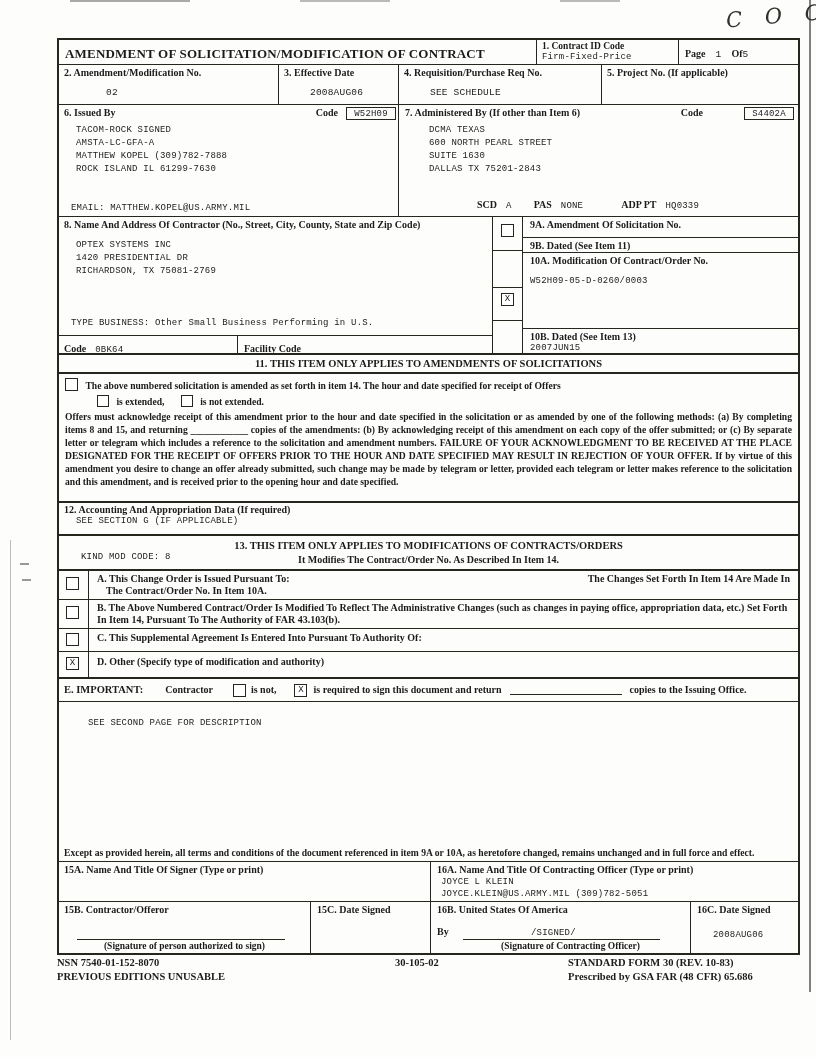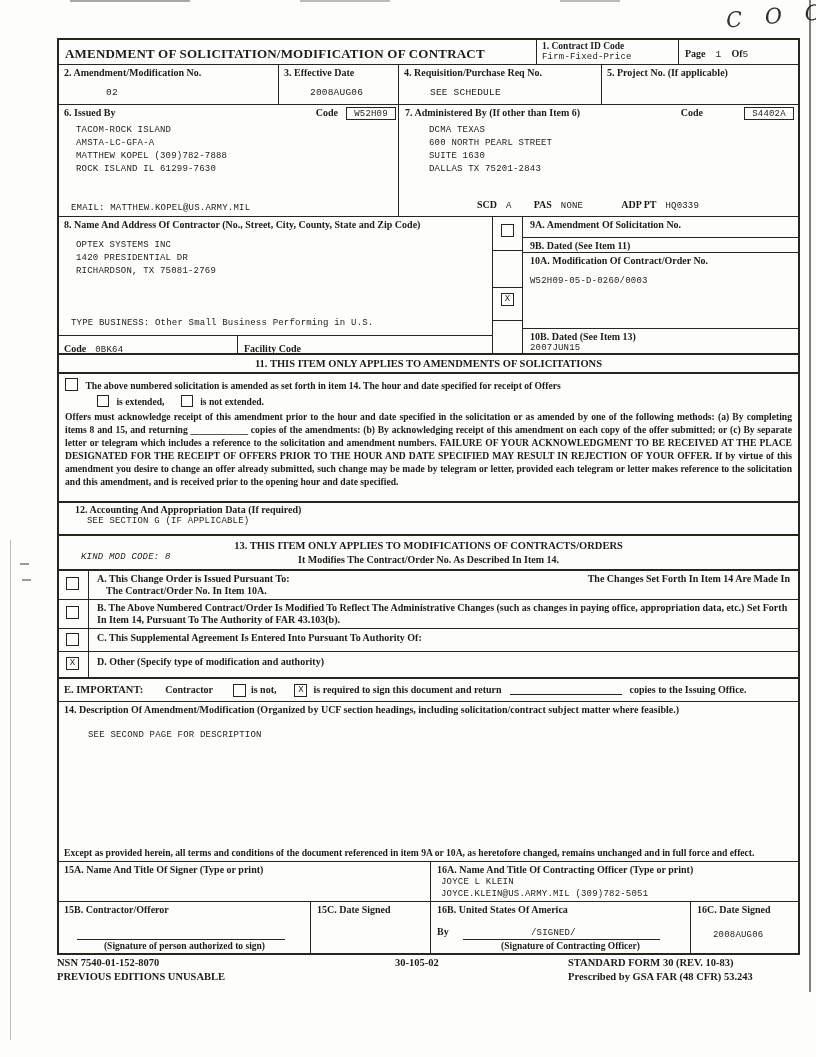--- a/index.html
+++ b/index.html
@@ -78,21 +78,21 @@
     </div>
 
     <div class="row" style="height:112px;">
       <div class="cell" style="width:339px;padding:2px 0 0 5px;">
         <div style="display:flex;align-items:flex-start;">
           <span class="lab" style="flex:1;">6. Issued By</span>
           <span class="lab" style="margin-right:8px;">Code</span>
           <span class="codebox mono8" style="margin-right:2px;">W52H09</span>
         </div>
         <div class="mono8" style="margin:4px 0 0 12px;line-height:13px;">
-          <div>TACOM-ROCK ISLAND</div>
+          <div>TACOM-ROCK SIGNED</div>
           <div>AMSTA-LC-GFA-A</div>
           <div>MATTHEW KOPEL (309)782-7888</div>
           <div>ROCK ISLAND IL  61299-7630</div>
         </div>
         <div class="mono8 abs" style="left:12px;bottom:3px;">EMAIL: MATTHEW.KOPEL@US.ARMY.MIL</div>
       </div>
       <div class="cell bl" style="flex:1;padding:2px 0 0 6px;">
         <div style="display:flex;align-items:flex-start;gap:31px;">
           <span class="lab" style="flex:1;">7. Administered By (If other than Item 6)</span>
           <span class="lab" style="margin-right:10px;">Code</span>
@@ -170,27 +170,27 @@
       </div>
       <div class="bold-p" style="margin:3px 0 2px 32px;">
         <span class="cb sm"></span>
         <span style="margin:0 14px 0 5px;">is extended,</span>
         <span class="cb sm"></span>
         <span style="margin-left:5px;">is not extended.</span>
       </div>
       <div class="bold-p" style="text-align:justify;padding-right:2px;">Offers must acknowledge receipt of this amendment prior to the hour and date specified in the solicitation or as amended by one of the following methods: (a) By completing items 8 and 15, and returning ____________ copies of the amendments: (b) By acknowledging receipt of this amendment on each copy of the offer submitted; or (c) By separate letter or telegram which includes a reference to the solicitation and amendment numbers.  FAILURE OF YOUR ACKNOWLEDGMENT TO BE RECEIVED AT THE PLACE DESIGNATED FOR THE RECEIPT OF OFFERS PRIOR TO THE HOUR AND DATE SPECIFIED MAY RESULT IN REJECTION OF YOUR OFFER.  If by virtue of this amendment you desire to change an offer already submitted, such change may be made by telegram or letter, provided each telegram or letter makes reference to the solicitation and this amendment, and is received prior to the opening hour and date specified.</div>
     </div>
 
-    <div class="row thick" style="height:33px;display:block;padding:1px 0 0 16px;">
+    <div class="row thick" style="height:33px;display:block;padding:1px 0 0 5px;">
       <div class="lab">12. Accounting And Appropriation Data (If required)</div>
       <div class="mono8" style="margin-left:12px;">SEE SECTION G (IF APPLICABLE)</div>
     </div>
 
     <div class="row thick" style="height:35px;display:block;text-align:center;padding-top:4px;">
-      <div class="mono8 abs" style="left:22px;top:16px;font-style:italic;">KIND MOD CODE: 8</div>
+      <div class="mono8 abs" style="left:22px;top:16px;">KIND MOD CODE: 8</div>
       <div class="lab" style="font-size:10.5px;">13. THIS ITEM ONLY APPLIES TO MODIFICATIONS OF CONTRACTS/ORDERS</div>
       <div class="lab" style="margin-top:2px;">It Modifies The Contract/Order No. As Described In Item 14.</div>
     </div>
 
     <div class="row thick" style="height:30px;">
       <div class="cell" style="width:30px;border-right:1.5px solid #26261f;">
         <span class="cb abs" style="left:7px;top:6px;"></span>
       </div>
       <div class="cell" style="flex:1;padding:2px 8px 0 8px;">
         <div style="display:flex;justify-content:space-between;">
@@ -233,21 +233,20 @@
       <span class="lab" style="margin-left:22px;">Contractor</span>
       <span class="cb" style="margin-left:20px;"></span>
       <span class="lab" style="margin-left:5px;">is not,</span>
       <span class="cb" style="margin-left:18px;vertical-align:2px;">X</span>
       <span class="lab" style="margin-left:6px;">is required to sign this document and return</span>
       <span class="blank" style="width:112px;margin:0 8px;"></span>
       <span class="lab">copies to the Issuing Office.</span>
     </div>
 
     <div class="row" style="height:160px;display:block;padding:2px 6px 0 5px;">
-      <div class="lab">14. Description Of Amendment/Modification (Organized by UCF section headings, including solicitation/contract subject matter where feasible.)</div>
       <div class="mono8" style="margin:14px 0 0 24px;">SEE SECOND PAGE FOR DESCRIPTION</div>
       <div class="bold-p abs" style="left:5px;right:10px;bottom:2px;">Except as provided herein, all terms and conditions of the document referenced in item 9A or 10A, as heretofore changed, remains unchanged and in full force and effect.</div>
     </div>
 
     <div class="row" style="height:40px;">
       <div class="cell" style="width:371px;padding:2px 0 0 5px;">
         <div class="lab">15A. Name And Title Of Signer (Type or print)</div>
       </div>
       <div class="cell bl" style="flex:1;padding:2px 0 0 6px;">
         <div class="lab">16A. Name And Title Of Contracting Officer (Type or print)</div>
@@ -283,17 +282,17 @@
   <div class="abs" style="left:57px;top:957px;width:743px;display:flex;">
     <div style="width:300px;">
       <div class="lab" style="font-size:10.5px;">NSN 7540-01-152-8070</div>
       <div class="lab" style="font-size:10.5px;margin-top:2px;">PREVIOUS EDITIONS UNUSABLE</div>
     </div>
     <div style="flex:1;">
       <div class="lab" style="font-size:10.5px;margin-left:38px;">30-105-02</div>
     </div>
     <div style="width:232px;text-align:left;">
       <div class="lab" style="font-size:10.5px;">STANDARD FORM 30 (REV. 10-83)</div>
-      <div class="lab" style="font-size:10.5px;margin-top:2px;">Prescribed by GSA FAR (48 CFR) 53.243</div>
+      <div class="lab" style="font-size:10.5px;margin-top:2px;">Prescribed by GSA FAR (48 CFR) 65.686</div>
     </div>
   </div>
 
 </div>
 
 </body></html>

